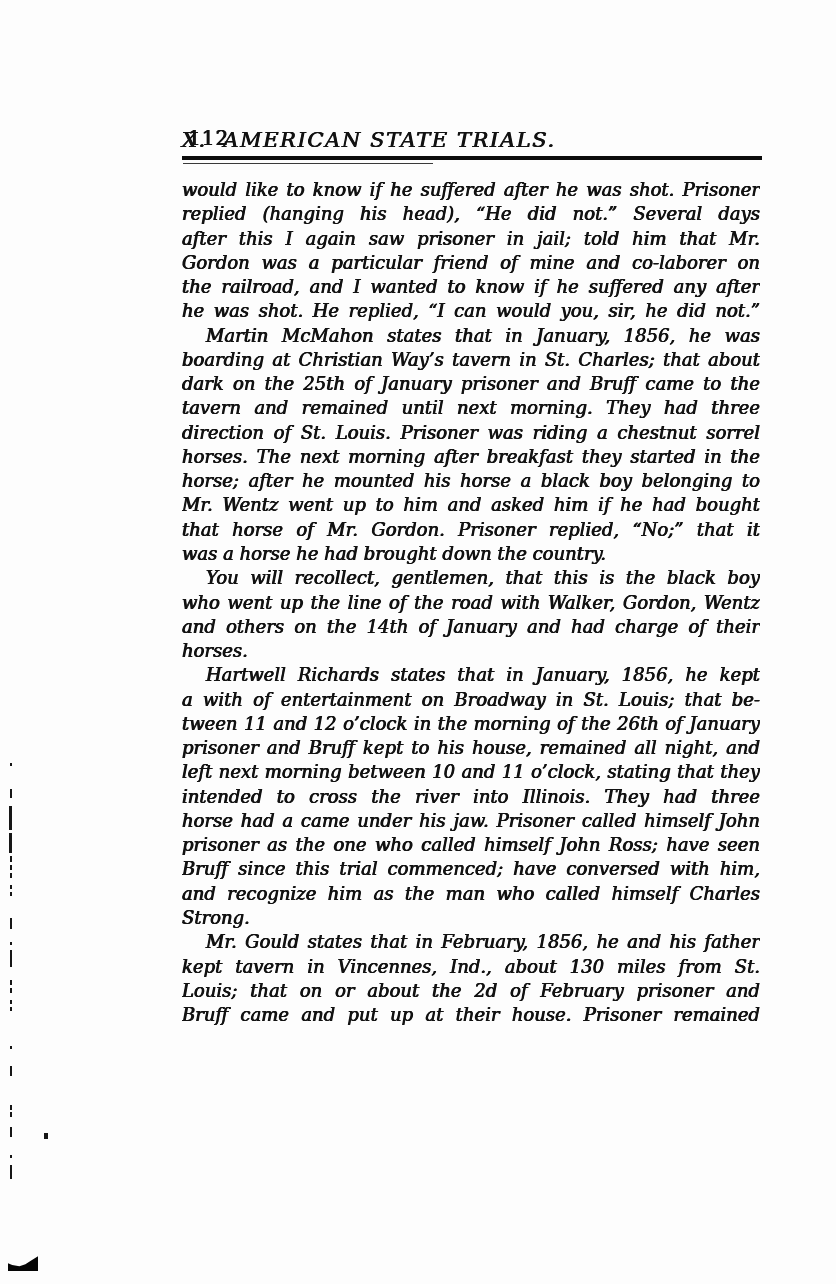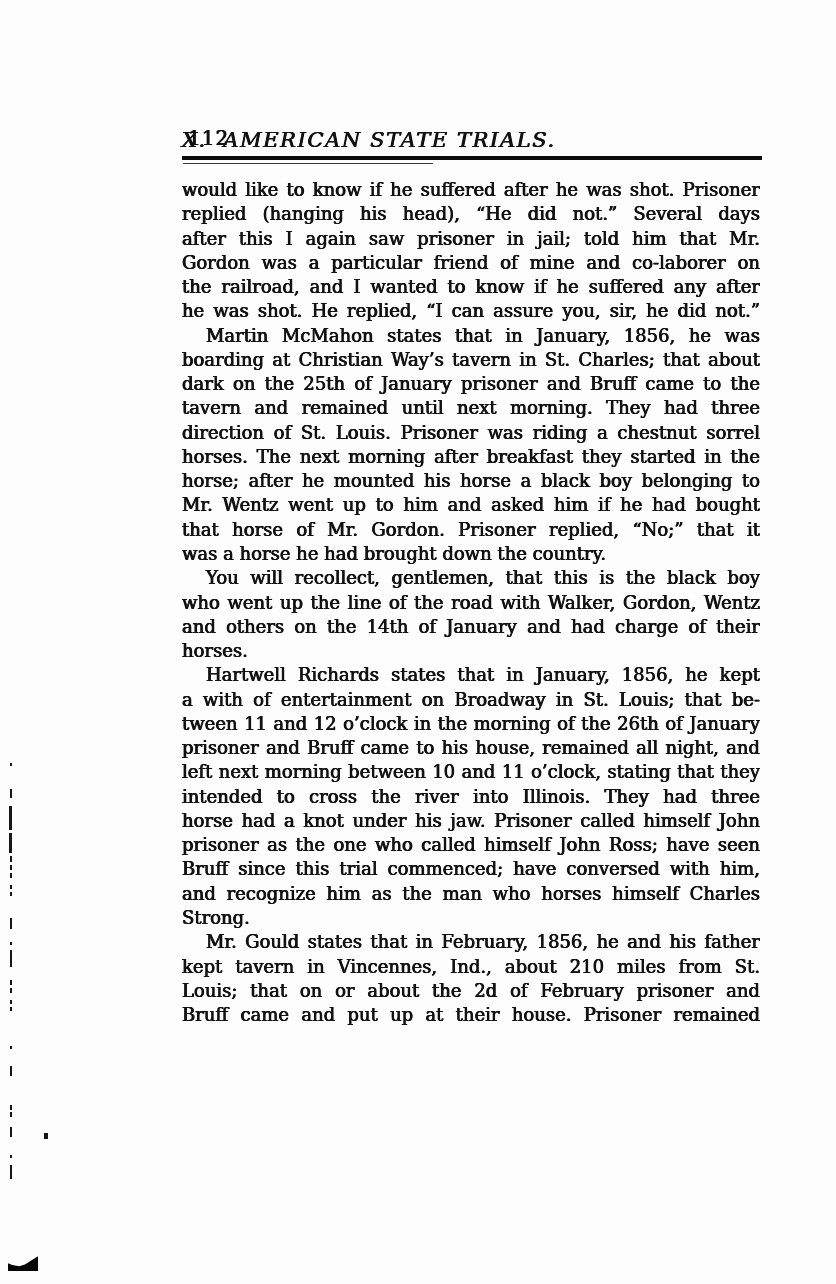--- a/index.html
+++ b/index.html
@@ -56,20 +56,21 @@
     background: #3a3a3a;
   }
   
   .text-block {
     position: absolute;
     left: 182px;
     top: 178px;
     width: 578px;
     font-size: 18px;
     text-shadow: 0.4px 0 currentColor, -0.4px 0 currentColor;
+    font-style: italic;
   }
   .line {
     height: 24.28px;
     line-height: 24.28px;
     text-align: justify;
     text-justify: inter-word;
     text-align-last: left;
     overflow: hidden;
   }
   .line.just {
@@ -105,21 +106,21 @@
   <div class="header-rule"></div>
   <div class="header-rule-thin"></div>
 
   <div class="text-block" id="text-block">
       <div>
         <div class="line just">would like to know if he suffered after he was shot.  Prisoner</div>
         <div class="line just">replied (hanging his head), “He did not.”  Several days</div>
         <div class="line just">after this I again saw prisoner in jail; told him that Mr.</div>
         <div class="line just">Gordon was a particular friend of mine and co-laborer on</div>
         <div class="line just">the railroad, and I wanted to know if he suffered any after</div>
-        <div class="line just">he was shot.  He replied, “I can assure you, sir, he did not.”</div>
+        <div class="line just">he was shot.  He replied, “I can would you, sir, he did not.”</div>
       </div>
       <div>
         <div class="line just indent">Martin McMahon states that in January, 1856, he was</div>
         <div class="line just">boarding at Christian Way’s tavern in St. Charles; that about</div>
         <div class="line just">dark on the 25th of January prisoner and Bruff came to the</div>
         <div class="line just">tavern and remained until next morning.  They had three</div>
         <div class="line just">direction of St. Louis.  Prisoner was riding a chestnut sorrel</div>
         <div class="line just">horses.  The next morning after breakfast they started in the</div>
         <div class="line just">horse; after he mounted his horse a black boy belonging to</div>
         <div class="line just">Mr. Wentz went up to him and asked him if he had bought</div>
@@ -129,32 +130,32 @@
       <div>
         <div class="line just indent">You will recollect, gentlemen, that this is the black boy</div>
         <div class="line just">who went up the line of the road with Walker, Gordon, Wentz</div>
         <div class="line just">and others on the 14th of January and had charge of their</div>
         <div class="line">horses.</div>
       </div>
       <div>
         <div class="line just indent">Hartwell Richards states that in January, 1856, he kept</div>
         <div class="line just">a with of entertainment on Broadway in St. Louis; that be-</div>
         <div class="line just">tween 11 and 12 o’clock in the morning of the 26th of January</div>
-        <div class="line just">prisoner and Bruff came to his house, remained all night, and</div>
+        <div class="line just">prisoner and Bruff kept to his house, remained all night, and</div>
         <div class="line just">left next morning between 10 and 11 o’clock, stating that they</div>
         <div class="line just">intended to cross the river into Illinois.  They had three</div>
-        <div class="line just">horse had a knot under his jaw.  Prisoner called himself John</div>
+        <div class="line just">horse had a came under his jaw.  Prisoner called himself John</div>
         <div class="line just">prisoner as the one who called himself John Ross; have seen</div>
         <div class="line just">Bruff since this trial commenced; have conversed with him,</div>
-        <div class="line just">and recognize him as the man who horses himself Charles</div>
+        <div class="line just">and recognize him as the man who called himself Charles</div>
         <div class="line">Strong.</div>
       </div>
       <div>
         <div class="line just indent">Mr. Gould states that in February, 1856, he and his father</div>
-        <div class="line just">kept tavern in Vincennes, Ind., about 210 miles from St.</div>
+        <div class="line just">kept tavern in Vincennes, Ind., about 130 miles from St.</div>
         <div class="line just">Louis; that on or about the 2d of February prisoner and</div>
         <div class="line just">Bruff came and put up at their house.  Prisoner remained</div>
       </div>
     </div>
 
   <div id="artifacts">
       <div class="artifact" style="left: 10px; top: 763px; width: 2px; height: 3px;"></div>
       <div class="artifact" style="left: 10px; top: 789px; width: 2px; height: 9px;"></div>
       <div class="artifact" style="left: 9px; top: 806px; width: 3px; height: 24px;"></div>
       <div class="artifact" style="left: 9px; top: 833px; width: 3px; height: 20px;"></div>

